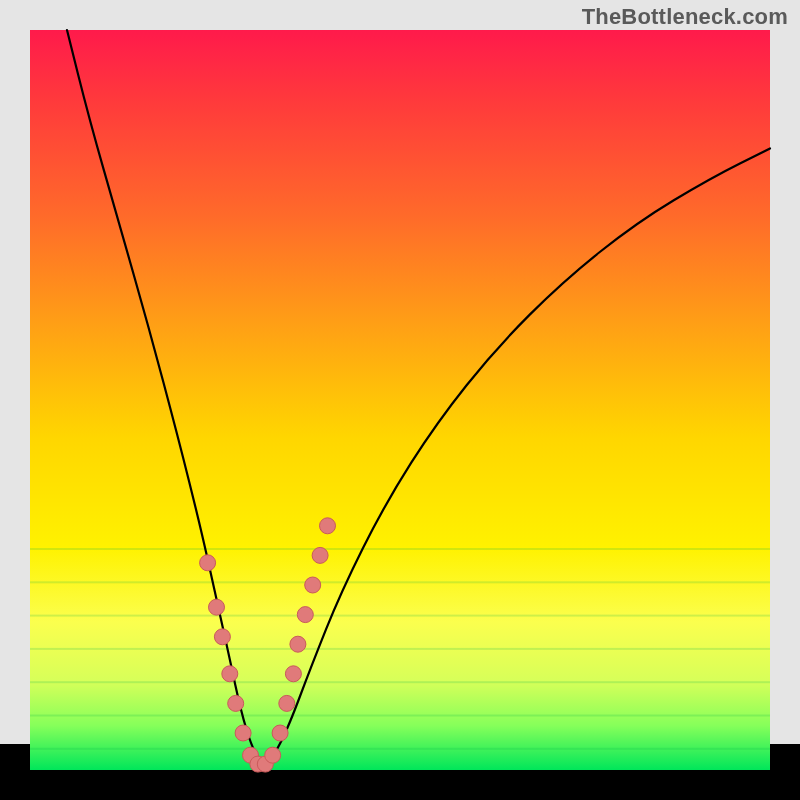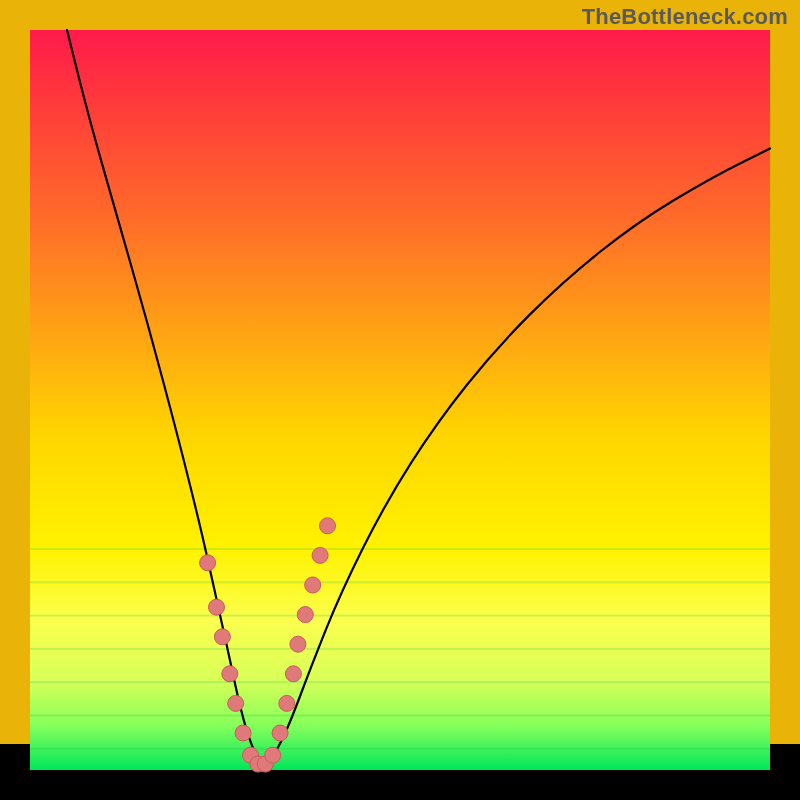--- a/index.html
+++ b/index.html
@@ -8,21 +8,21 @@
     width: 800px;
     height: 800px;
     background: #000;
     overflow: hidden;
     font-family: Arial, Helvetica, sans-serif;
   }
   .stage {
     position: relative;
     width: 800px;
     height: 744px;
-    background: #eab308;
+    background: #e5e5e5;
   }
   .plot-area {
     position: absolute;
     left: 30px;
     top: 30px;
     width: 740px;
     height: 740px;
     background: linear-gradient(
       to bottom,
       #ff1a4b 0%,

